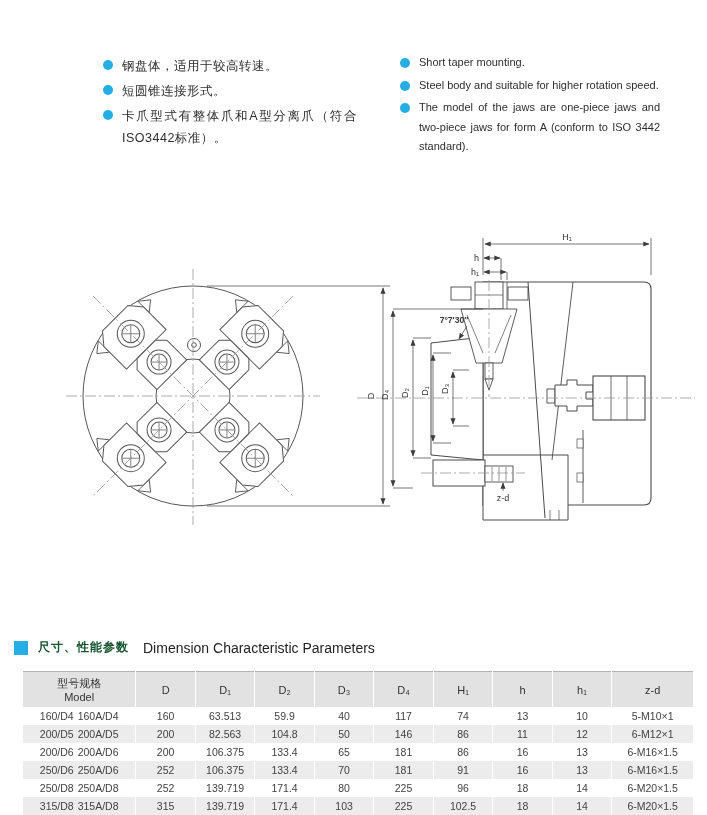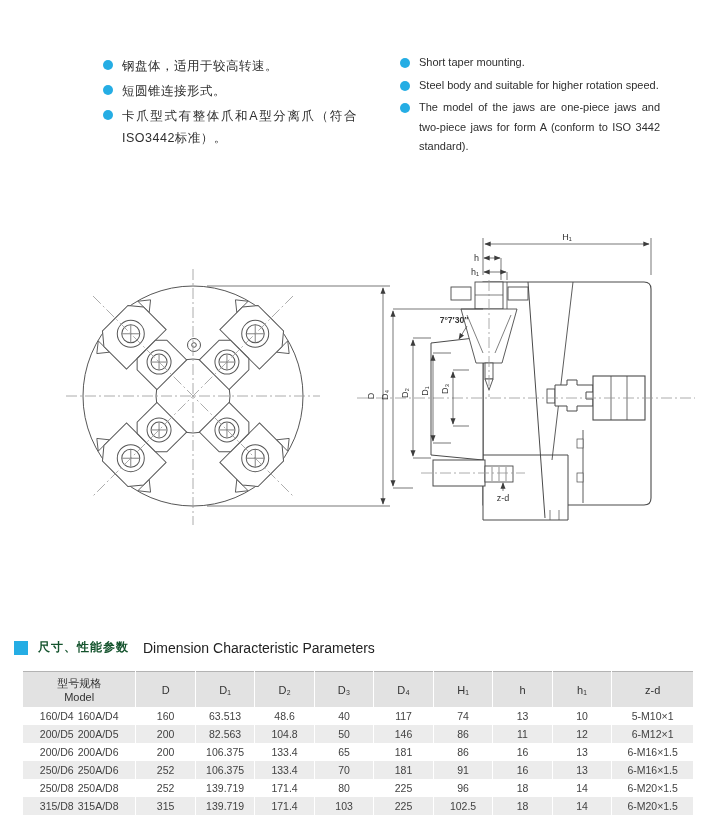--- a/index.html
+++ b/index.html
@@ -299,21 +299,21 @@
       <tbody>
         <tr>
           <td>
               <span class="model-cell">
                 <span>160/D4</span>
                 <span>160A/D4</span>
               </span>
             </td>
           <td>160</td>
           <td>63.513</td>
-          <td>48.6</td>
+          <td>59.9</td>
           <td>40</td>
           <td>117</td>
           <td>74</td>
           <td>13</td>
           <td>10</td>
           <td>5-M10×1</td>
         </tr>
         <tr>
           <td>
               <span class="model-cell">

